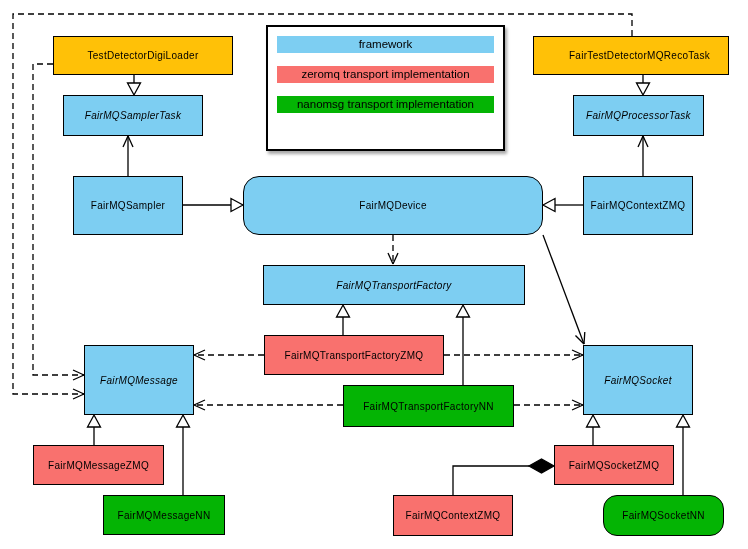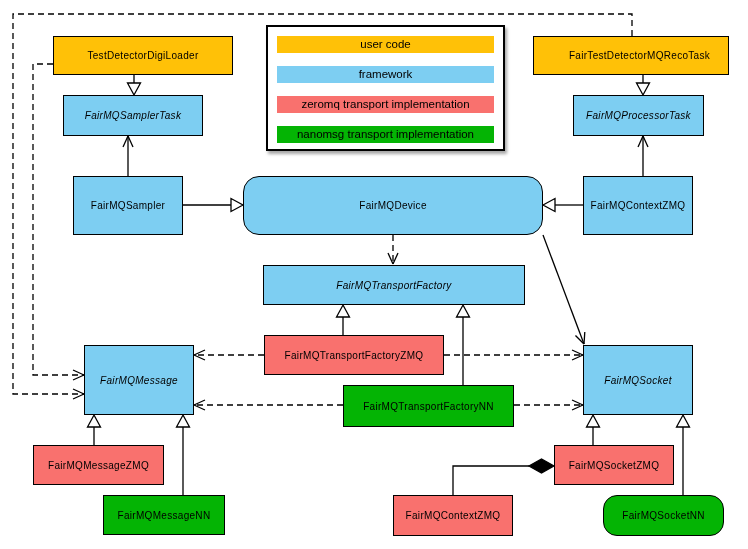--- a/index.html
+++ b/index.html
@@ -99,18 +99,17 @@
       <div class="node" style="left: 343px; top: 385px; width: 171px; height: 42px; background: rgb(4, 180, 4);">FairMQTransportFactoryNN</div>
       <div class="node italic" style="left: 84px; top: 345px; width: 110px; height: 70px; background: rgb(125, 206, 242);">FairMQMessage</div>
       <div class="node italic" style="left: 583px; top: 345px; width: 110px; height: 70px; background: rgb(125, 206, 242);">FairMQSocket</div>
       <div class="node" style="left: 33px; top: 445px; width: 131px; height: 40px; background: rgb(249, 113, 110);">FairMQMessageZMQ</div>
       <div class="node" style="left: 103px; top: 495px; width: 122px; height: 40px; background: rgb(4, 180, 4);">FairMQMessageNN</div>
       <div class="node" style="left: 393px; top: 495px; width: 120px; height: 41px; background: rgb(249, 113, 110);">FairMQContextZMQ</div>
       <div class="node" style="left: 554px; top: 445px; width: 120px; height: 40px; background: rgb(249, 113, 110);">FairMQSocketZMQ</div>
       <div class="node" style="left: 603px; top: 495px; width: 121px; height: 41px; background: rgb(4, 180, 4); border-radius: 14px;">FairMQSocketNN</div>
     </div>
   <div class="legend" id="legend">
-      <div class="legend-bar" style="background: rgb(255, 193, 7);">user code</div>
       <div class="legend-bar" style="background: rgb(125, 206, 242);">framework</div>
       <div class="legend-bar" style="background: rgb(249, 113, 110);">zeromq transport implementation</div>
       <div class="legend-bar" style="background: rgb(4, 180, 4);">nanomsg transport implementation</div>
     </div>
 </div>
 
 </body></html>

